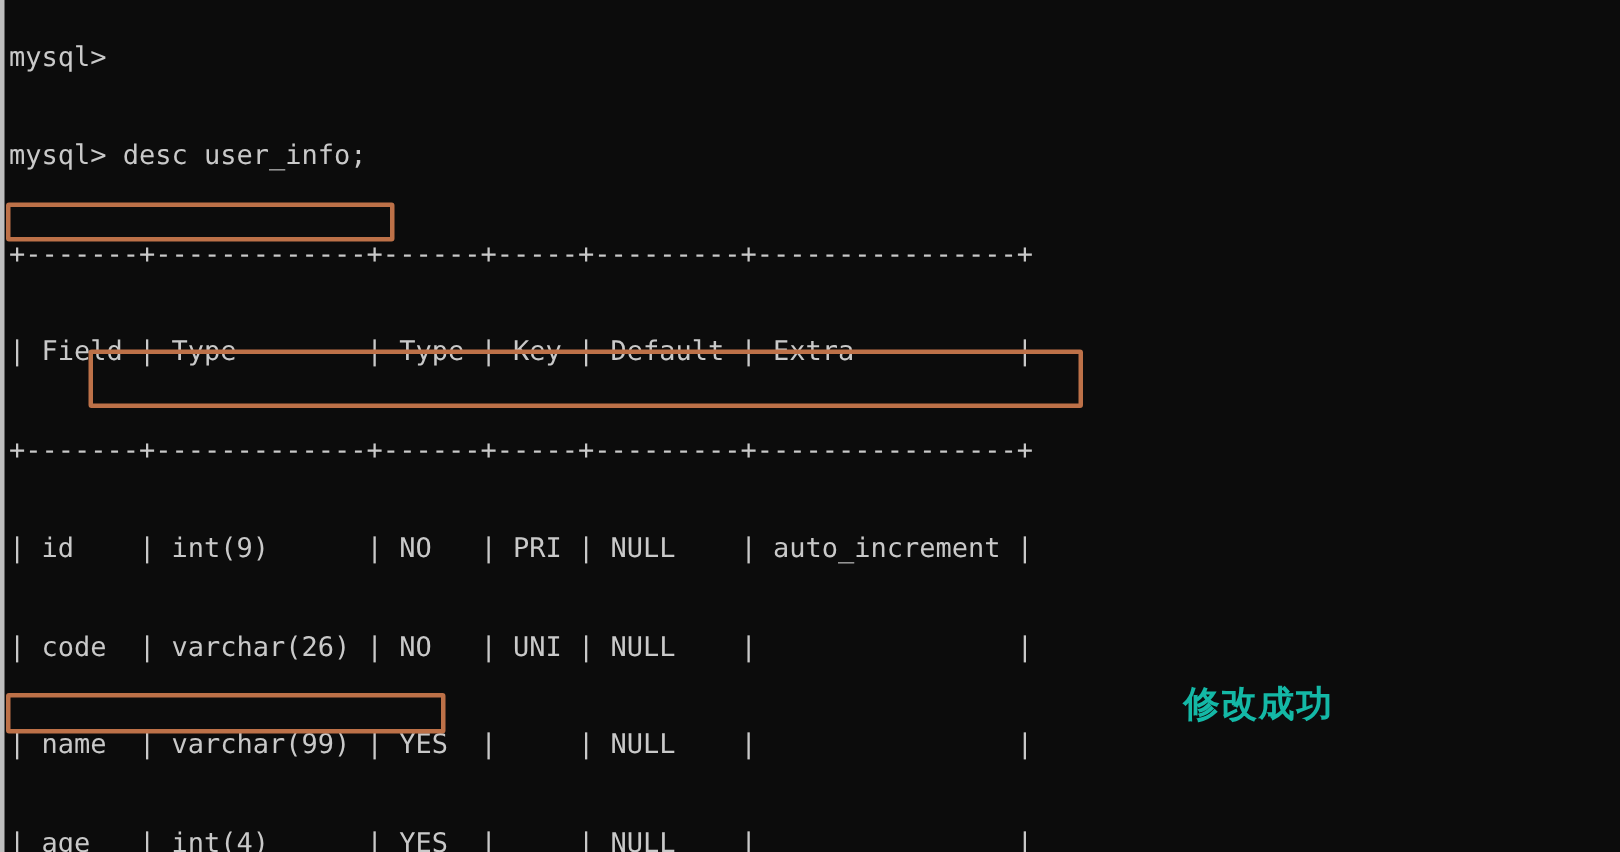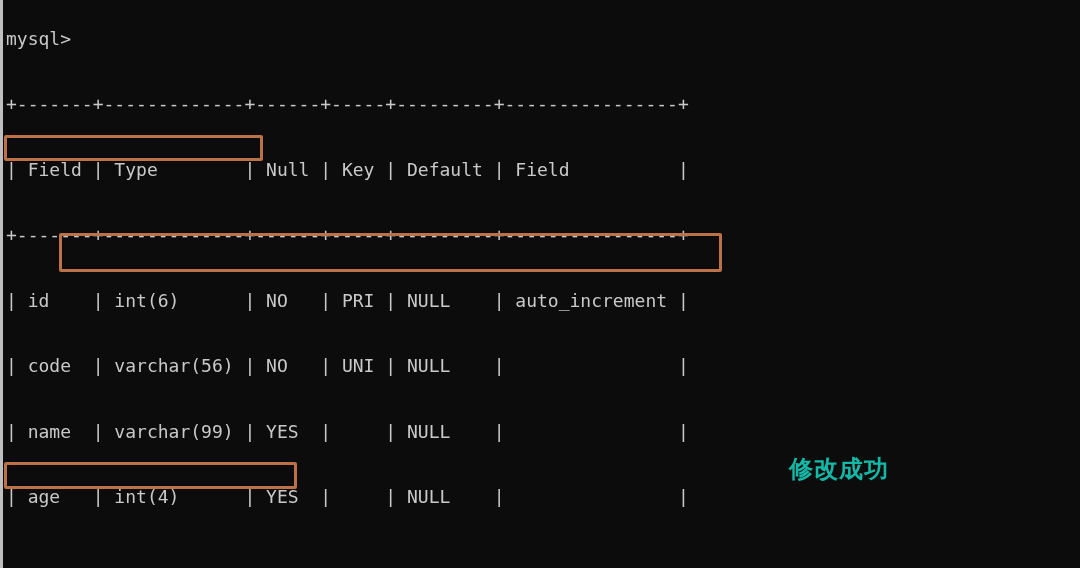--- a/index.html
+++ b/index.html
@@ -58,25 +58,26 @@
 </style>
 </head>
 <body>
 
 <div class="screen">
 
   <div class="window-edge"></div>
 
   <div class="term">
     <div class="tl">mysql&gt;</div>
+    <div class="tl">mysql&gt; desc user_info;</div>
     <div class="tl">+-------+-------------+------+-----+---------+----------------+</div>
-    <div class="tl">| Field | Type        | Null | Key | Default | Field          |</div>
+    <div class="tl">| Field | Type        | Type | Key | Default | Extra          |</div>
     <div class="tl">+-------+-------------+------+-----+---------+----------------+</div>
-    <div class="tl">| id    | int(6)      | NO   | PRI | NULL    | auto_increment |</div>
-    <div class="tl">| code  | varchar(56) | NO   | UNI | NULL    |                |</div>
+    <div class="tl">| id    | int(9)      | NO   | PRI | NULL    | auto_increment |</div>
+    <div class="tl">| code  | varchar(26) | NO   | UNI | NULL    |                |</div>
     <div class="tl">| name  | varchar(99) | YES  |     | NULL    |                |</div>
     <div class="tl">| age   | int(4)      | YES  |     | NULL    |                |</div>
     
     
     
     
     
     
     
     

